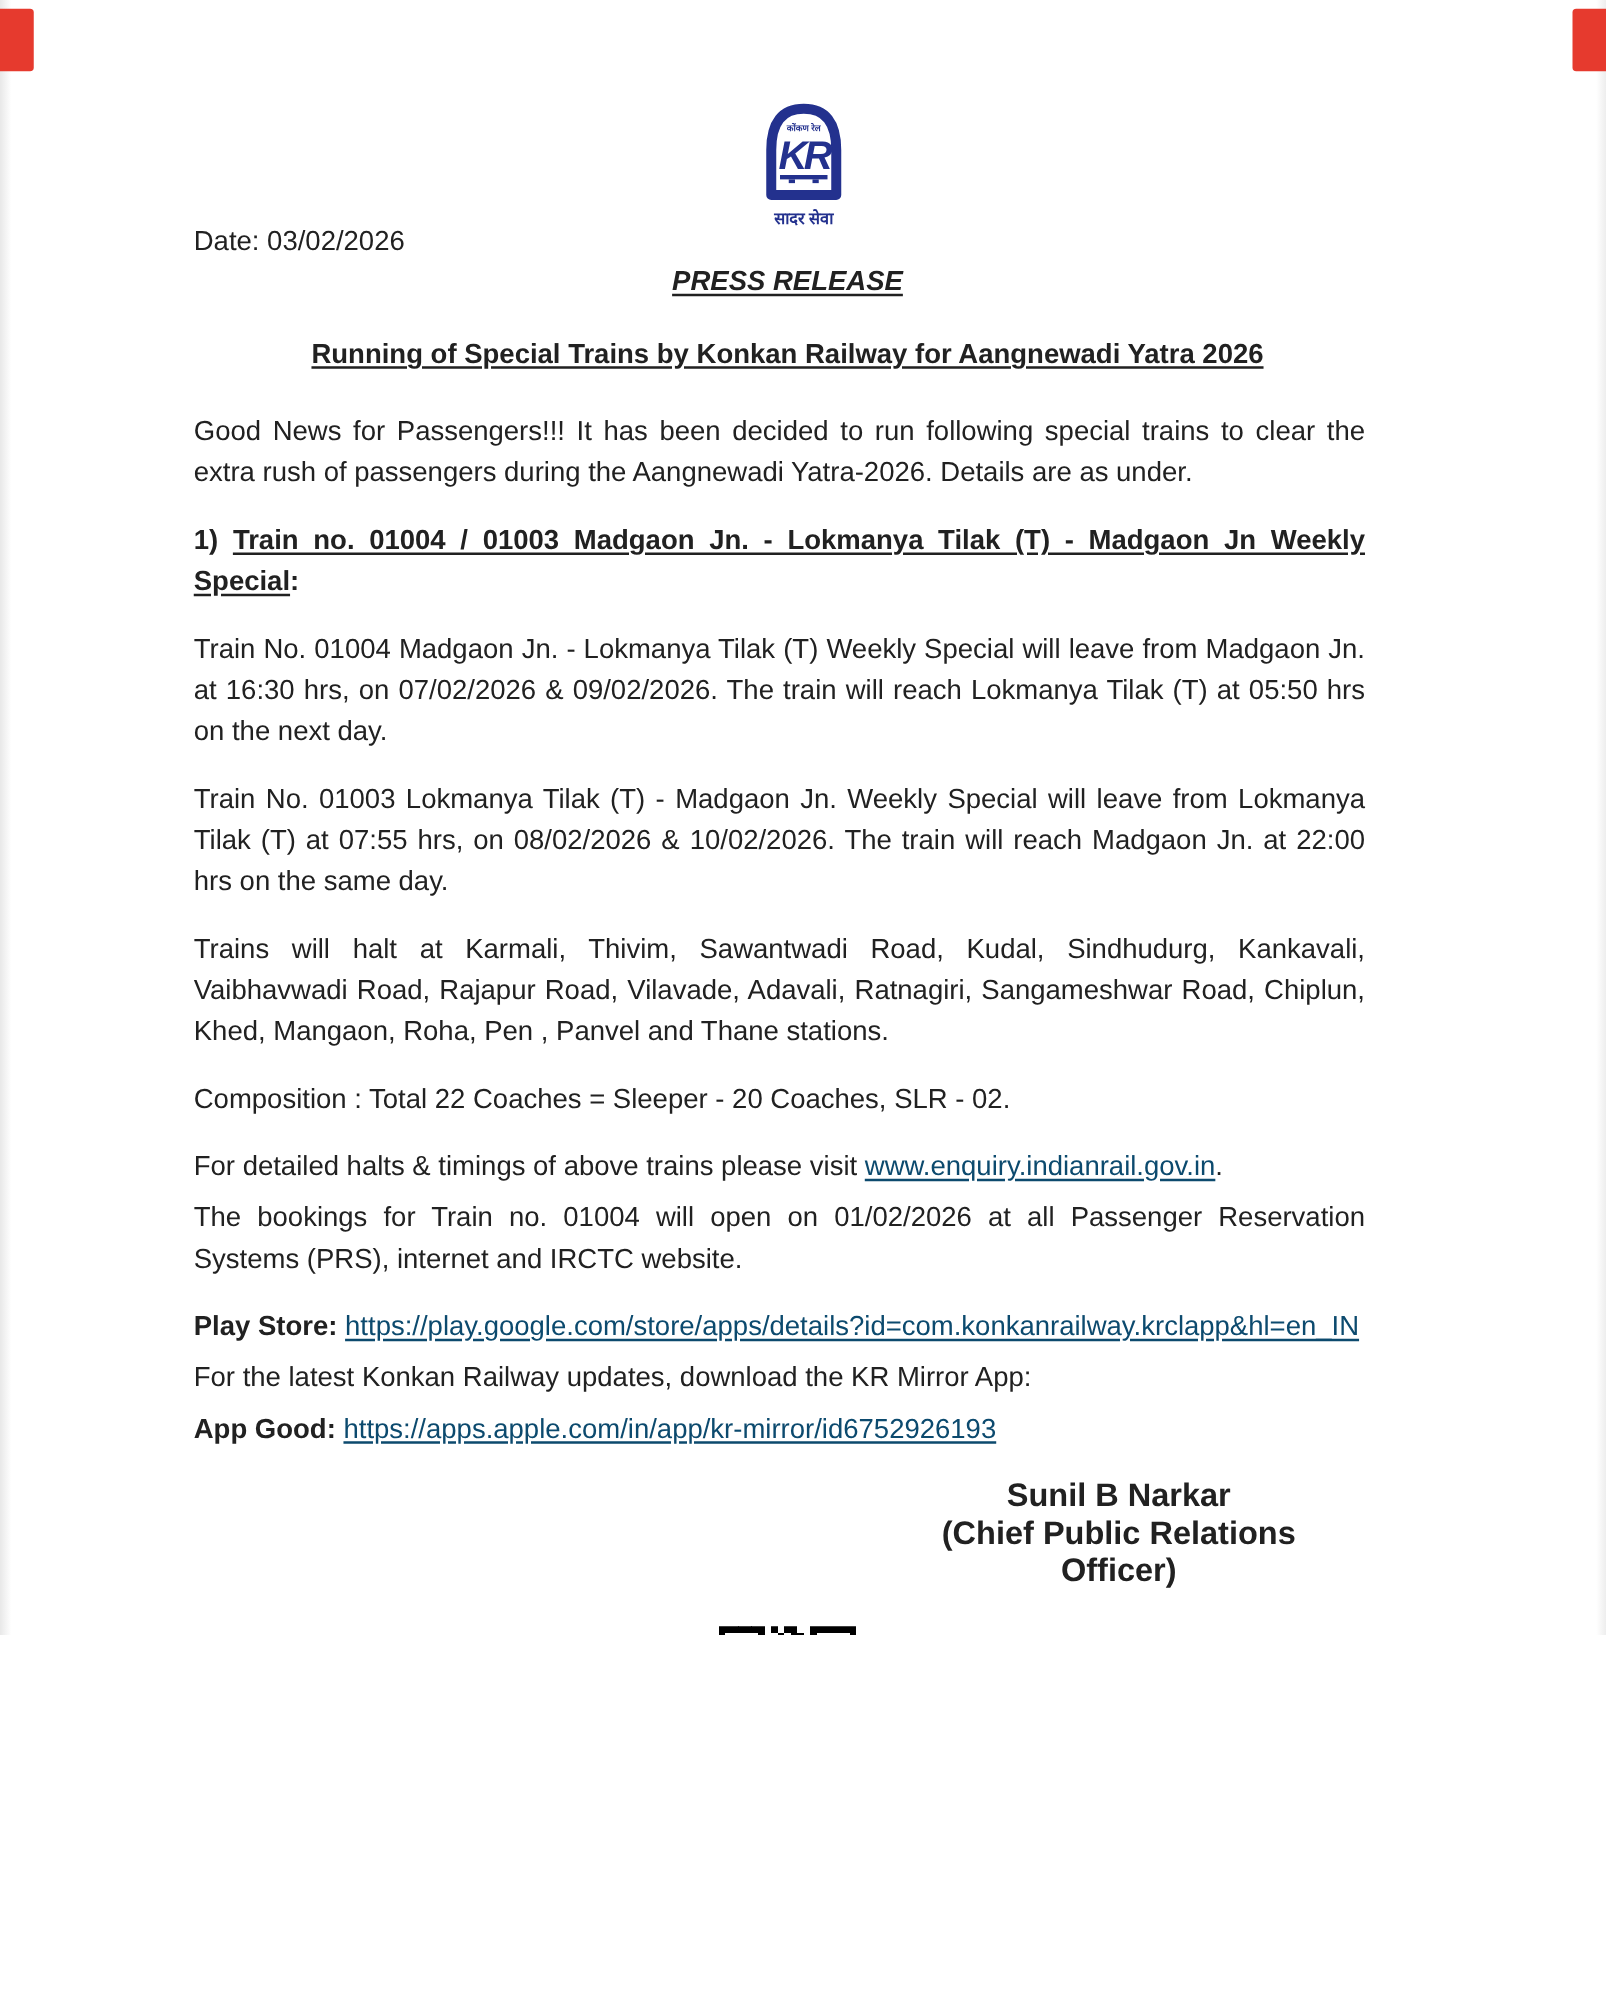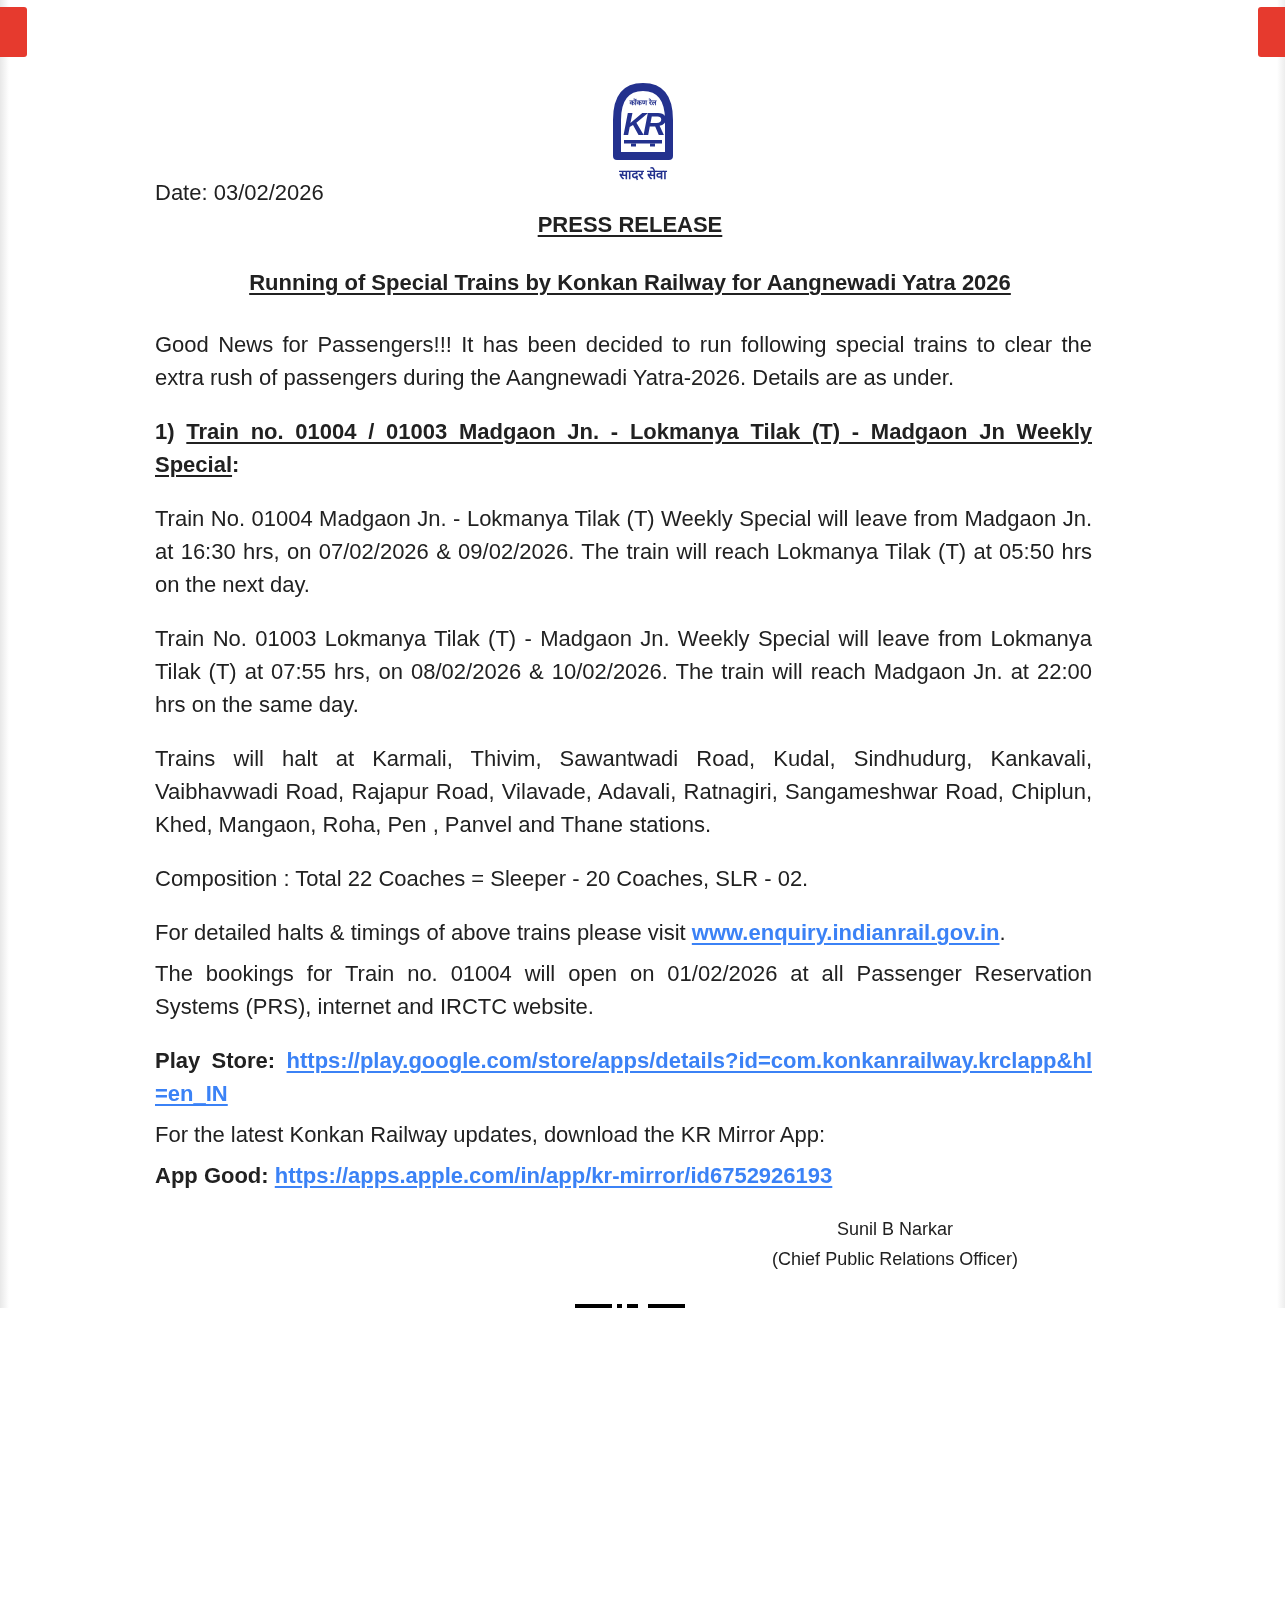--- a/index.html
+++ b/index.html
@@ -20,33 +20,33 @@
   .c-bl { left:0;  top:1542px; width:20px; height:52px; border-radius:0 3px 3px 0; }
   .c-br { right:0; top:1542px; width:22px; height:52px; border-radius:3px 0 0 3px; }
 
   .logo-row { margin:72px 0 0 0; text-align:center; height:114px; }
   .logo-row svg { width:100px; height:114px; }
 
   .inner { padding:0 180px 0 155px; }
 
   .date-row { margin-top:-8px; font-size:22px; line-height:30px; }
 
-  .pr-row   { margin-top:2px;  text-align:center; }
+  .pr-row   { margin-top:2px;  text-align:center;font-style:italic; }
   .title-row{ margin-top:28px; text-align:center; }
   .b { font-weight:bold; }
   .u { text-decoration:underline; text-underline-offset:3px; }
   .pr-row span, .title-row span { font-weight:bold; font-size:22px; line-height:30px; }
 
   .content { margin-top:30px; font-size:22px; line-height:33px; }
   .content p { margin:0 13px 21px 0; text-align:justify; }
   p.tight { margin-bottom:8px; }
-  .link { color:#3b82f6; text-decoration:underline; text-underline-offset:3px; cursor:pointer; word-break:break-all;font-weight:bold; }
+  .link { color:#0c4a6e; text-decoration:underline; text-underline-offset:3px; cursor:pointer; word-break:break-all; }
 
   .signature { margin:22px 30px 0 auto; width:360px; text-align:center;
-               font-weight:normal; font-size:18px; line-height:30px; }
+               font-weight:bold; font-size:26px; line-height:30px; }
   .qr-wrap { margin-top:30px; text-align:center; }
   #qr { width:110px; height:110px; fill:#000; shape-rendering:crispEdges; }
   .qr-caption { margin-top:24px; font-weight:bold; font-size:23px; }
 </style>
 </head>
 <body>
 
 <div class="page">
 
   <div class="edge-left"></div>

